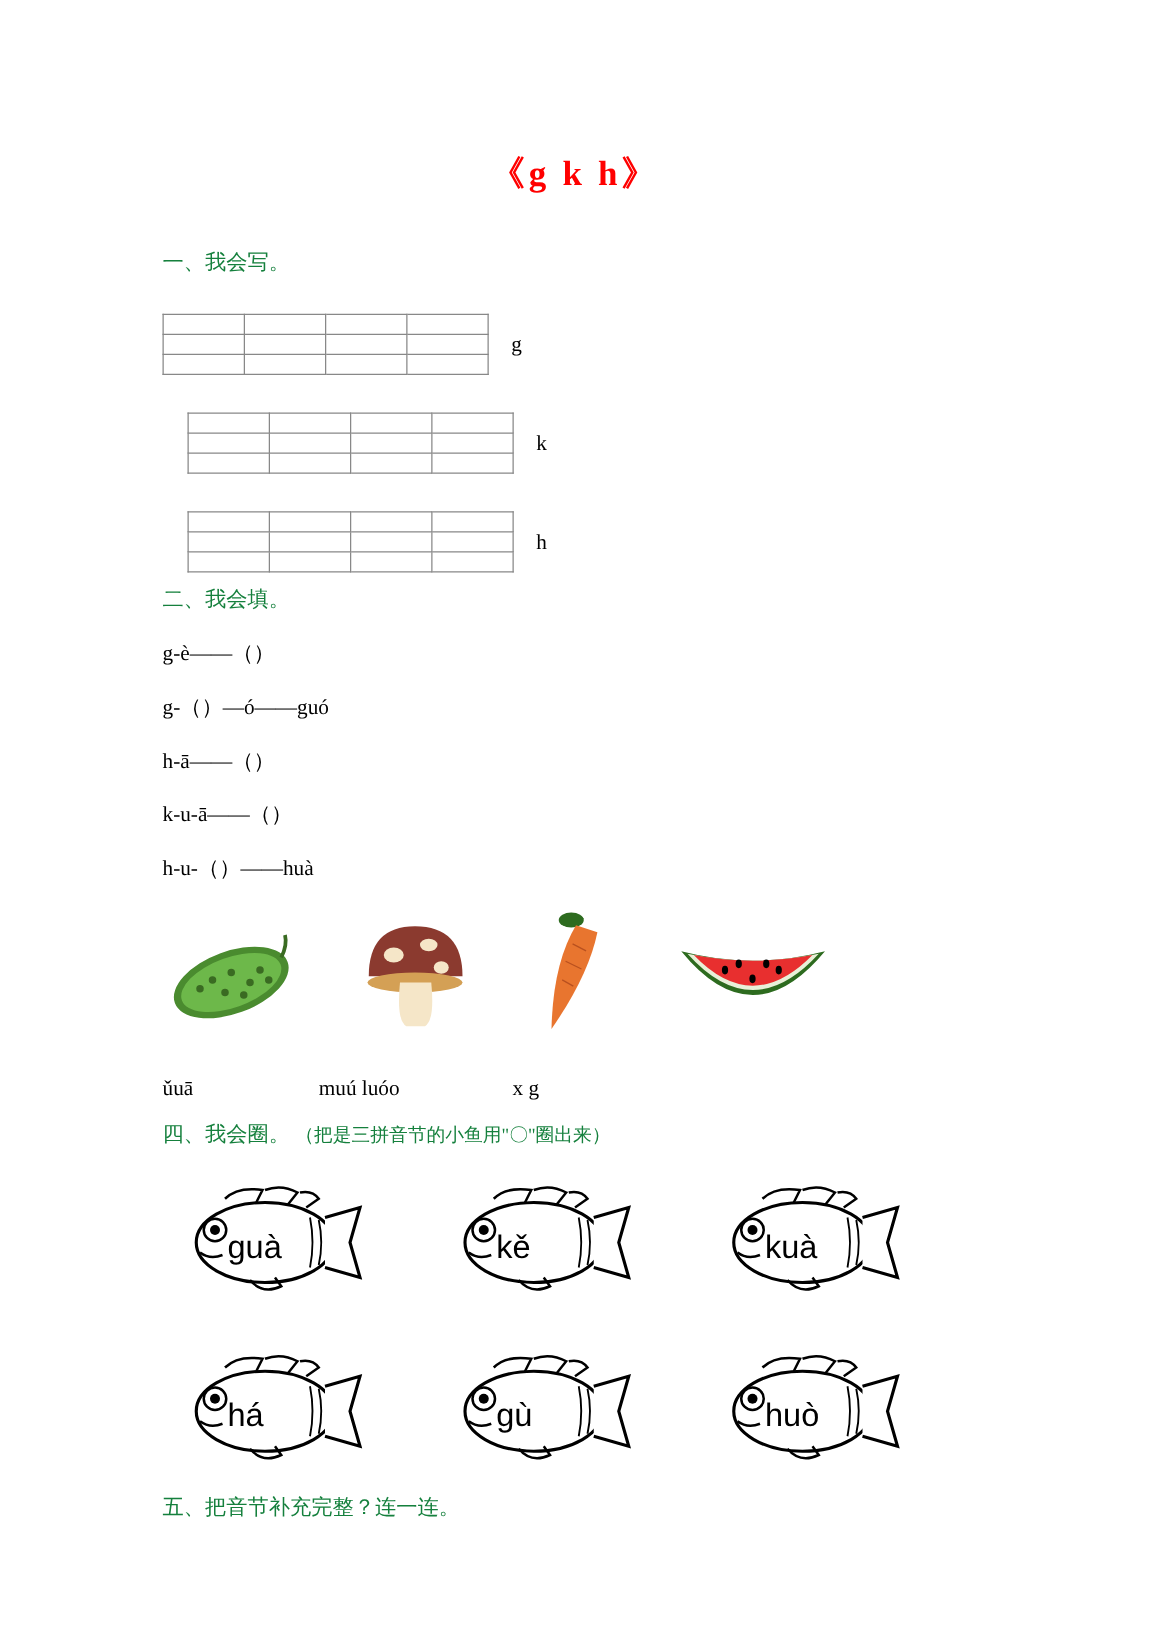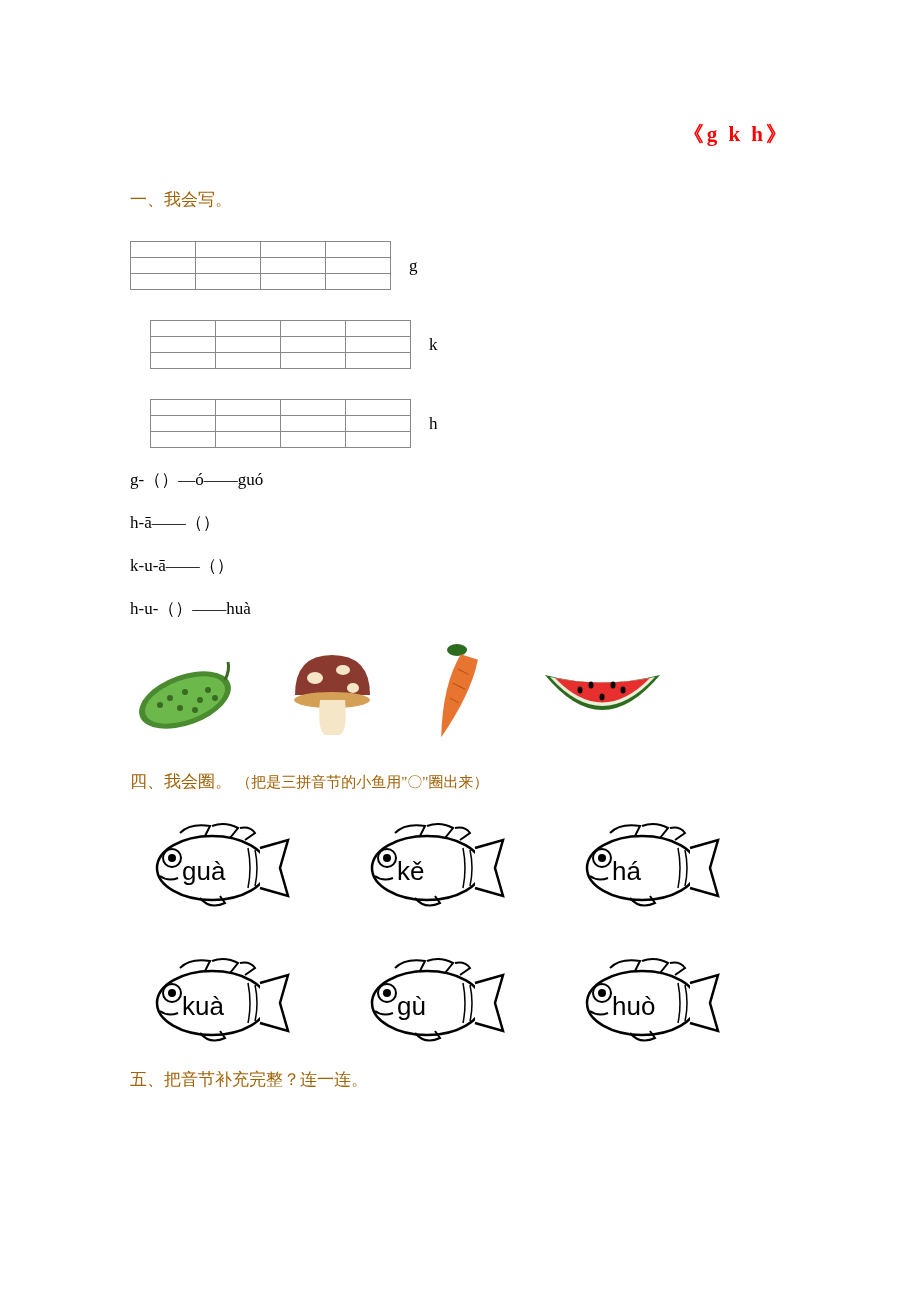--- a/index.html
+++ b/index.html
@@ -5,30 +5,30 @@
     * { margin: 0; padding: 0; box-sizing: border-box; }
     body {
       background: #ffffff;
       width: 920px;
       height: 1302px;
       font-family: "SimSun", "Microsoft YaHei", serif;
       position: relative;
       padding: 120px 130px 40px 130px;
     }
     .title {
-      text-align: right;
+      text-align: center;
       color: #ff0000;
       font-weight: bold;
-      font-size: 21px;
+      font-size: 28px;
       margin-bottom: 40px;
       letter-spacing: 3px;
     }
     .section-heading {
       font-size: 17px;
-      color: #a16207;
+      color: #15803d;
       margin-bottom: 12px;
     }
     .writing-block {
       margin: 30px 0 10px 20px;
     }
     .writing-block.first { margin-left: 0; }
     .grid-row {
       display: flex;
       align-items: center;
     }
@@ -175,20 +175,22 @@
               <td></td>
             </tr>
       </tbody>
         </table>
       <span class="grid-label">h</span>
     </div>
   </div>
 </div>
 
 <div>
+  <div class="section-heading">二、我会填。</div>
+  <div class="fill-line">g-è——（）</div>
   <div class="fill-line">g-（）—ó——guó</div>
   <div class="fill-line">h-ā——（）</div>
   <div class="fill-line">k-u-ā——（）</div>
   <div class="fill-line">h-u-（）——huà</div>
 </div>
 
 <div>
   <div class="q3-images">
 
     <svg width="115" height="90" viewBox="0 0 115 90">
@@ -227,20 +229,25 @@
       <path d="M10 20 Q67 90 125 20 Q67 35 10 20 Z" fill="#2d6b1f"></path>
       <path d="M15 22 Q67 80 120 22 Q67 33 15 22 Z" fill="#e8f0d8"></path>
       <path d="M20 23 Q67 72 115 23 Q67 32 20 23 Z" fill="#e82f2f"></path>
       <ellipse cx="45" cy="35" rx="2.5" ry="3.5" fill="#000"></ellipse>
       <ellipse cx="67" cy="42" rx="2.5" ry="3.5" fill="#000"></ellipse>
       <ellipse cx="88" cy="35" rx="2.5" ry="3.5" fill="#000"></ellipse>
       <ellipse cx="56" cy="30" rx="2.5" ry="3.5" fill="#000"></ellipse>
       <ellipse cx="78" cy="30" rx="2.5" ry="3.5" fill="#000"></ellipse>
     </svg>
   </div>
+  <div class="q3-answers">
+    <span style="width:125px;display:inline-block">ǔuā</span>
+    <span style="width:155px;display:inline-block">muú luóo</span>
+    <span>x g</span>
+  </div>
 </div>
 
 <div>
   <div class="section-heading">
     <span>四、我会圈。</span>
     <span class="subtext">（把是三拼音节的小鱼用"〇"圈出来）</span>
   </div>
 
   <div class="q4-fish-grid">
     <div class="fish-wrap">
@@ -283,54 +290,54 @@
           <path d="M 50 15 Q 60 5, 80 8 L 75 18 M 82 8 Q 95 3, 108 10 L 100 20 M 110 10 Q 120 8, 125 15 L 115 22" stroke="#000" stroke-width="2" fill="none"></path>
           <ellipse cx="82" cy="50" rx="55" ry="32" fill="#fff" stroke="#000" stroke-width="2.5"></ellipse>
           <path d="M 130 30 L 158 22 L 150 50 L 158 78 L 130 70" fill="#fff" stroke="#000" stroke-width="2.5"></path>
           <circle cx="42" cy="40" r="9" fill="#fff" stroke="#000" stroke-width="2"></circle>
           <circle cx="42" cy="40" r="4" fill="#000"></circle>
           <path d="M 30 58 Q 38 64, 48 60" stroke="#000" stroke-width="2" fill="none"></path>
           <path d="M 70 80 Q 80 92, 95 85 L 90 78" stroke="#000" stroke-width="2" fill="none"></path>
           <path d="M 118 30 Q 122 50, 118 70" stroke="#000" stroke-width="1.5" fill="none"></path>
           <path d="M 125 32 Q 129 50, 125 68" stroke="#000" stroke-width="1.5" fill="none"></path>
         </svg>
+        <span class="fish-text">kuà</span>
+      </div>
+    </div>
+
+    <div class="fish-wrap">
+      <div class="fish-body">
+        <svg width="160" height="95" viewBox="0 0 160 95">
+          <path d="M 50 15 Q 60 5, 80 8 L 75 18 M 82 8 Q 95 3, 108 10 L 100 20 M 110 10 Q 120 8, 125 15 L 115 22" stroke="#000" stroke-width="2" fill="none"></path>
+          <ellipse cx="82" cy="50" rx="55" ry="32" fill="#fff" stroke="#000" stroke-width="2.5"></ellipse>
+          <path d="M 130 30 L 158 22 L 150 50 L 158 78 L 130 70" fill="#fff" stroke="#000" stroke-width="2.5"></path>
+          <circle cx="42" cy="40" r="9" fill="#fff" stroke="#000" stroke-width="2"></circle>
+          <circle cx="42" cy="40" r="4" fill="#000"></circle>
+          <path d="M 30 58 Q 38 64, 48 60" stroke="#000" stroke-width="2" fill="none"></path>
+          <path d="M 70 80 Q 80 92, 95 85 L 90 78" stroke="#000" stroke-width="2" fill="none"></path>
+          <path d="M 118 30 Q 122 50, 118 70" stroke="#000" stroke-width="1.5" fill="none"></path>
+          <path d="M 125 32 Q 129 50, 125 68" stroke="#000" stroke-width="1.5" fill="none"></path>
+        </svg>
         <span class="fish-text">há</span>
       </div>
     </div>
 
     <div class="fish-wrap">
       <div class="fish-body">
         <svg width="160" height="95" viewBox="0 0 160 95">
           <path d="M 50 15 Q 60 5, 80 8 L 75 18 M 82 8 Q 95 3, 108 10 L 100 20 M 110 10 Q 120 8, 125 15 L 115 22" stroke="#000" stroke-width="2" fill="none"></path>
           <ellipse cx="82" cy="50" rx="55" ry="32" fill="#fff" stroke="#000" stroke-width="2.5"></ellipse>
           <path d="M 130 30 L 158 22 L 150 50 L 158 78 L 130 70" fill="#fff" stroke="#000" stroke-width="2.5"></path>
           <circle cx="42" cy="40" r="9" fill="#fff" stroke="#000" stroke-width="2"></circle>
           <circle cx="42" cy="40" r="4" fill="#000"></circle>
           <path d="M 30 58 Q 38 64, 48 60" stroke="#000" stroke-width="2" fill="none"></path>
           <path d="M 70 80 Q 80 92, 95 85 L 90 78" stroke="#000" stroke-width="2" fill="none"></path>
           <path d="M 118 30 Q 122 50, 118 70" stroke="#000" stroke-width="1.5" fill="none"></path>
           <path d="M 125 32 Q 129 50, 125 68" stroke="#000" stroke-width="1.5" fill="none"></path>
         </svg>
-        <span class="fish-text">kuà</span>
-      </div>
-    </div>
-
-    <div class="fish-wrap">
-      <div class="fish-body">
-        <svg width="160" height="95" viewBox="0 0 160 95">
-          <path d="M 50 15 Q 60 5, 80 8 L 75 18 M 82 8 Q 95 3, 108 10 L 100 20 M 110 10 Q 120 8, 125 15 L 115 22" stroke="#000" stroke-width="2" fill="none"></path>
-          <ellipse cx="82" cy="50" rx="55" ry="32" fill="#fff" stroke="#000" stroke-width="2.5"></ellipse>
-          <path d="M 130 30 L 158 22 L 150 50 L 158 78 L 130 70" fill="#fff" stroke="#000" stroke-width="2.5"></path>
-          <circle cx="42" cy="40" r="9" fill="#fff" stroke="#000" stroke-width="2"></circle>
-          <circle cx="42" cy="40" r="4" fill="#000"></circle>
-          <path d="M 30 58 Q 38 64, 48 60" stroke="#000" stroke-width="2" fill="none"></path>
-          <path d="M 70 80 Q 80 92, 95 85 L 90 78" stroke="#000" stroke-width="2" fill="none"></path>
-          <path d="M 118 30 Q 122 50, 118 70" stroke="#000" stroke-width="1.5" fill="none"></path>
-          <path d="M 125 32 Q 129 50, 125 68" stroke="#000" stroke-width="1.5" fill="none"></path>
-        </svg>
         <span class="fish-text">gù</span>
       </div>
     </div>
 
     <div class="fish-wrap">
       <div class="fish-body">
         <svg width="160" height="95" viewBox="0 0 160 95">
           <path d="M 50 15 Q 60 5, 80 8 L 75 18 M 82 8 Q 95 3, 108 10 L 100 20 M 110 10 Q 120 8, 125 15 L 115 22" stroke="#000" stroke-width="2" fill="none"></path>
           <ellipse cx="82" cy="50" rx="55" ry="32" fill="#fff" stroke="#000" stroke-width="2.5"></ellipse>
           <path d="M 130 30 L 158 22 L 150 50 L 158 78 L 130 70" fill="#fff" stroke="#000" stroke-width="2.5"></path>

